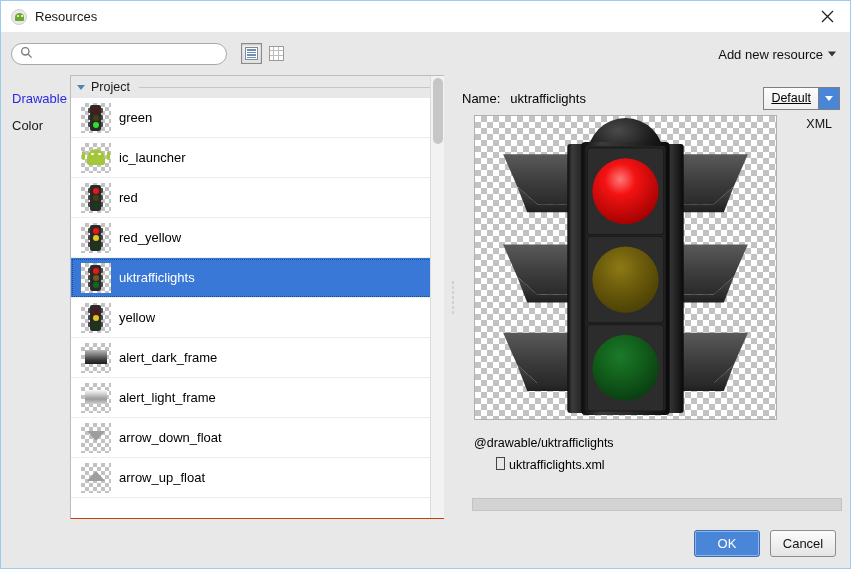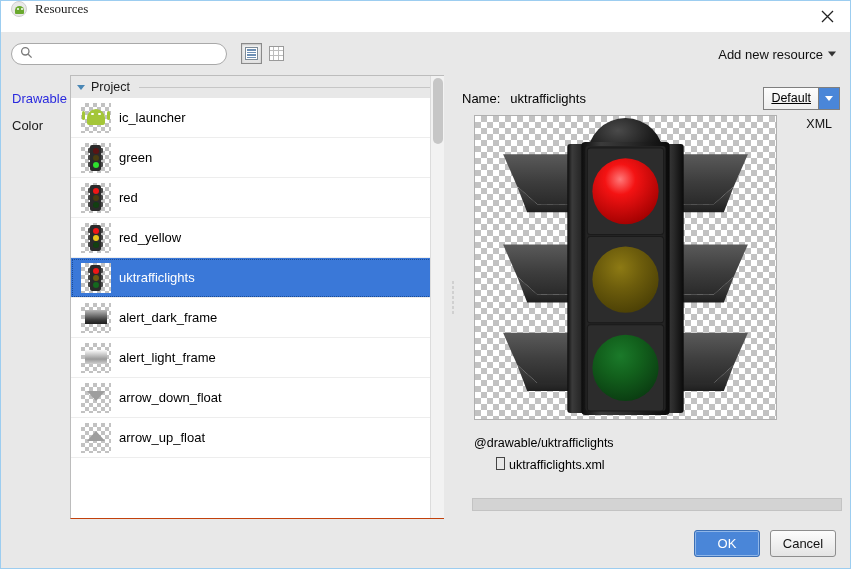--- a/index.html
+++ b/index.html
@@ -19,23 +19,22 @@
     border: 1px solid #9ccdf0;
     box-sizing: border-box;
     background: #e8e8e8;
     display: flex; flex-direction: column;
   }
 
   
   .titlebar {
     height: 31px; flex: 0 0 31px;
     background: #ffffff;
-    display: flex; align-items: flex-start;
+    display: flex; align-items: center;
     position: relative;
-    font-family: Liberation Serif, serif;
   }
   .title-icon {
     width: 16px; height: 16px;
     margin-left: 10px; margin-right: 8px;
     position: relative;
     border-radius: 50%;
     background: #e9e9e9;
     border: 1px solid #cfcfcf;
     box-sizing: border-box;
     overflow: hidden;
@@ -413,47 +412,47 @@
       <div class="list-scroll">
 
         <div class="group-head">
           <span class="tri"></span>
           <span>Project</span>
           <span class="rule"></span>
         </div>
 
         <div class="res-row">
           <span class="ico checker">
-            <span class="droid-arm" style="left:1px"></span>
-            <span class="droid-arm" style="right:1px"></span>
-            <span class="droid-ico"></span>
-          </span>
-          <span class="res-label">ic_launcher</span>
-        </div>
-
-        <div class="res-row">
-          <span class="ico checker">
             <span class="mini-tl">
               <span class="visor vl" style="top:3px"></span>
                 <span class="visor vr" style="top:3px"></span>
               <span class="visor vl" style="top:10px"></span>
                 <span class="visor vr" style="top:10px"></span>
               <span class="visor vl" style="top:17px"></span>
                 <span class="visor vr" style="top:17px"></span>
               <span class="case"></span>
               <span class="lamp l1" style="background:#5a1414"></span>
               <span class="lamp l2" style="background:#4a3d10"></span>
               <span class="lamp l3" style="background:#2ee02e"></span>
             </span>
           </span>
           <span class="res-label">green</span>
         </div>
 
         <div class="res-row">
           <span class="ico checker">
+            <span class="droid-arm" style="left:1px"></span>
+            <span class="droid-arm" style="right:1px"></span>
+            <span class="droid-ico"></span>
+          </span>
+          <span class="res-label">ic_launcher</span>
+        </div>
+
+        <div class="res-row">
+          <span class="ico checker">
             <span class="mini-tl">
               <span class="visor vl" style="top:3px"></span>
                 <span class="visor vr" style="top:3px"></span>
               <span class="visor vl" style="top:10px"></span>
                 <span class="visor vr" style="top:10px"></span>
               <span class="visor vl" style="top:17px"></span>
                 <span class="visor vr" style="top:17px"></span>
               <span class="case"></span>
               <span class="lamp l1" style="background:#f01616"></span>
               <span class="lamp l2" style="background:#4a3d10"></span>
@@ -492,20 +491,37 @@
                 <span class="visor vr" style="top:17px"></span>
               <span class="case"></span>
               <span class="lamp l1" style="background:#f01616"></span>
               <span class="lamp l2" style="background:#6d5c10"></span>
               <span class="lamp l3" style="background:#14681e"></span>
             </span>
           </span>
           <span class="res-label">uktrafficlights</span>
         </div>
 
+        <div class="res-row">
+          <span class="ico checker">
+            <span class="mini-tl">
+              <span class="visor vl" style="top:3px"></span>
+                <span class="visor vr" style="top:3px"></span>
+              <span class="visor vl" style="top:10px"></span>
+                <span class="visor vr" style="top:10px"></span>
+              <span class="visor vl" style="top:17px"></span>
+                <span class="visor vr" style="top:17px"></span>
+              <span class="case"></span>
+              <span class="lamp l1" style="background:#5a1414"></span>
+              <span class="lamp l2" style="background:#e8c41a"></span>
+              <span class="lamp l3" style="background:#123f12"></span>
+            </span>
+          </span>
+          <span class="res-label">yellow</span>
+        </div>
 
 
         <div class="res-row">
           <span class="ico checker">
             <span class="grey-frame"></span>
           </span>
           <span class="res-label">alert_dark_frame</span>
         </div>
 
         <div class="res-row">

